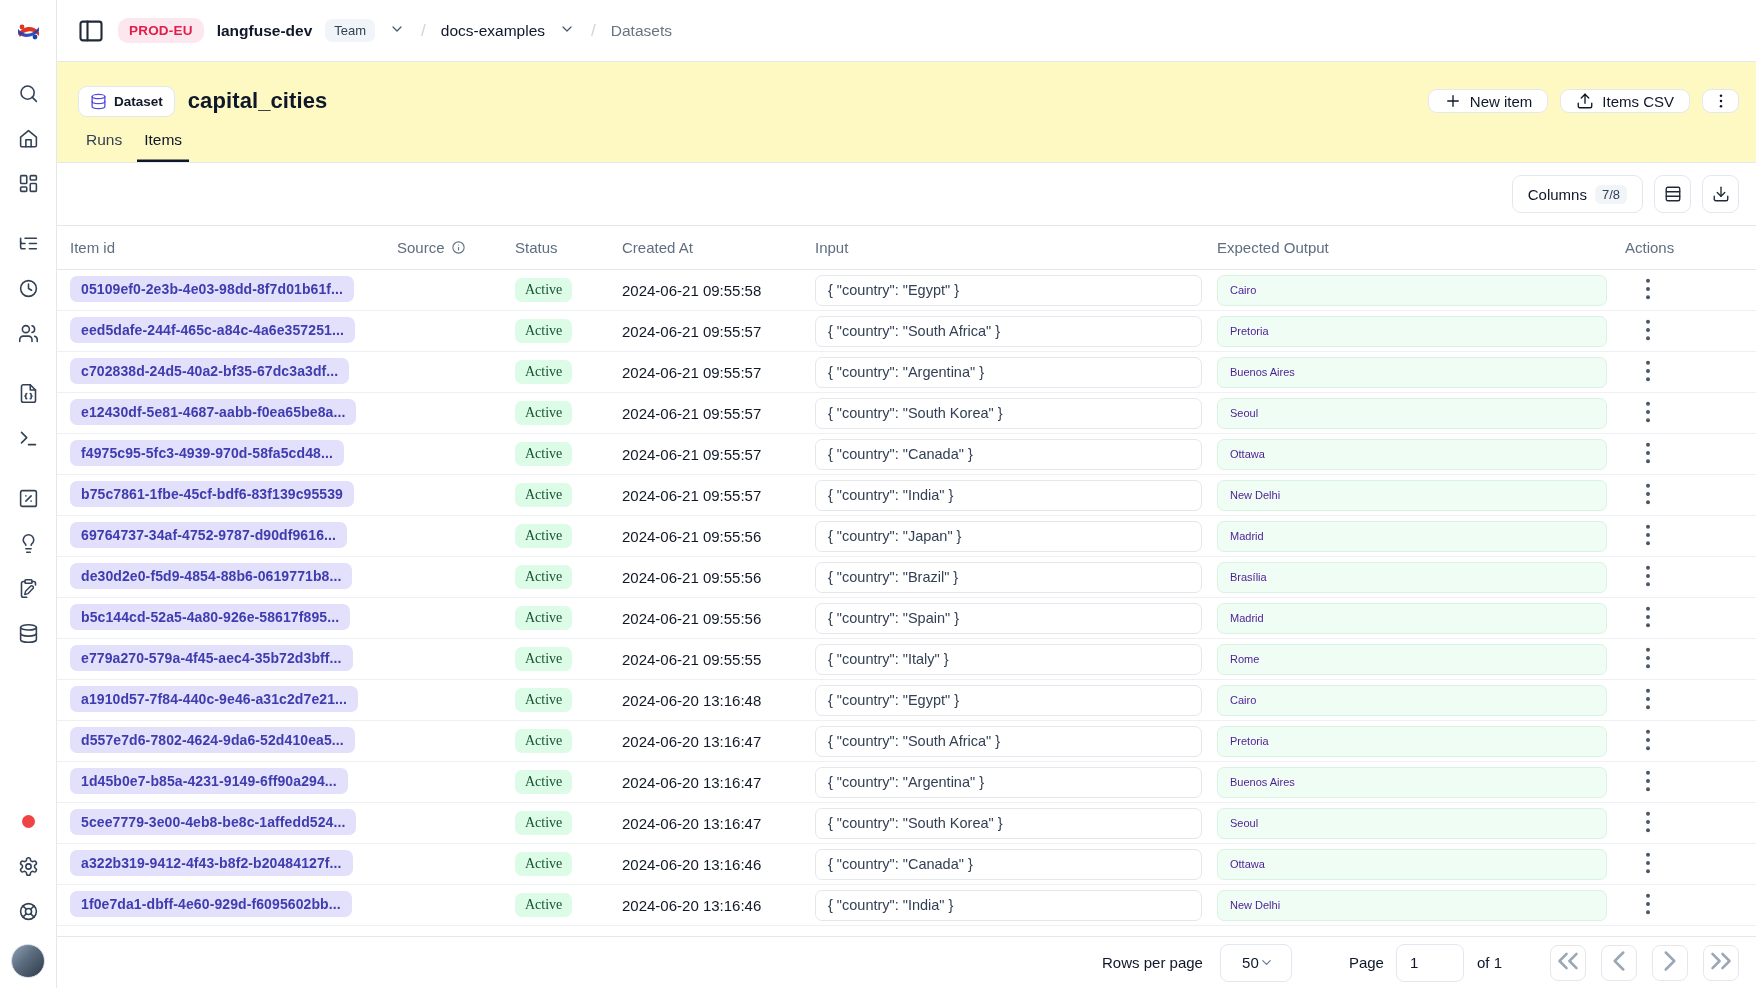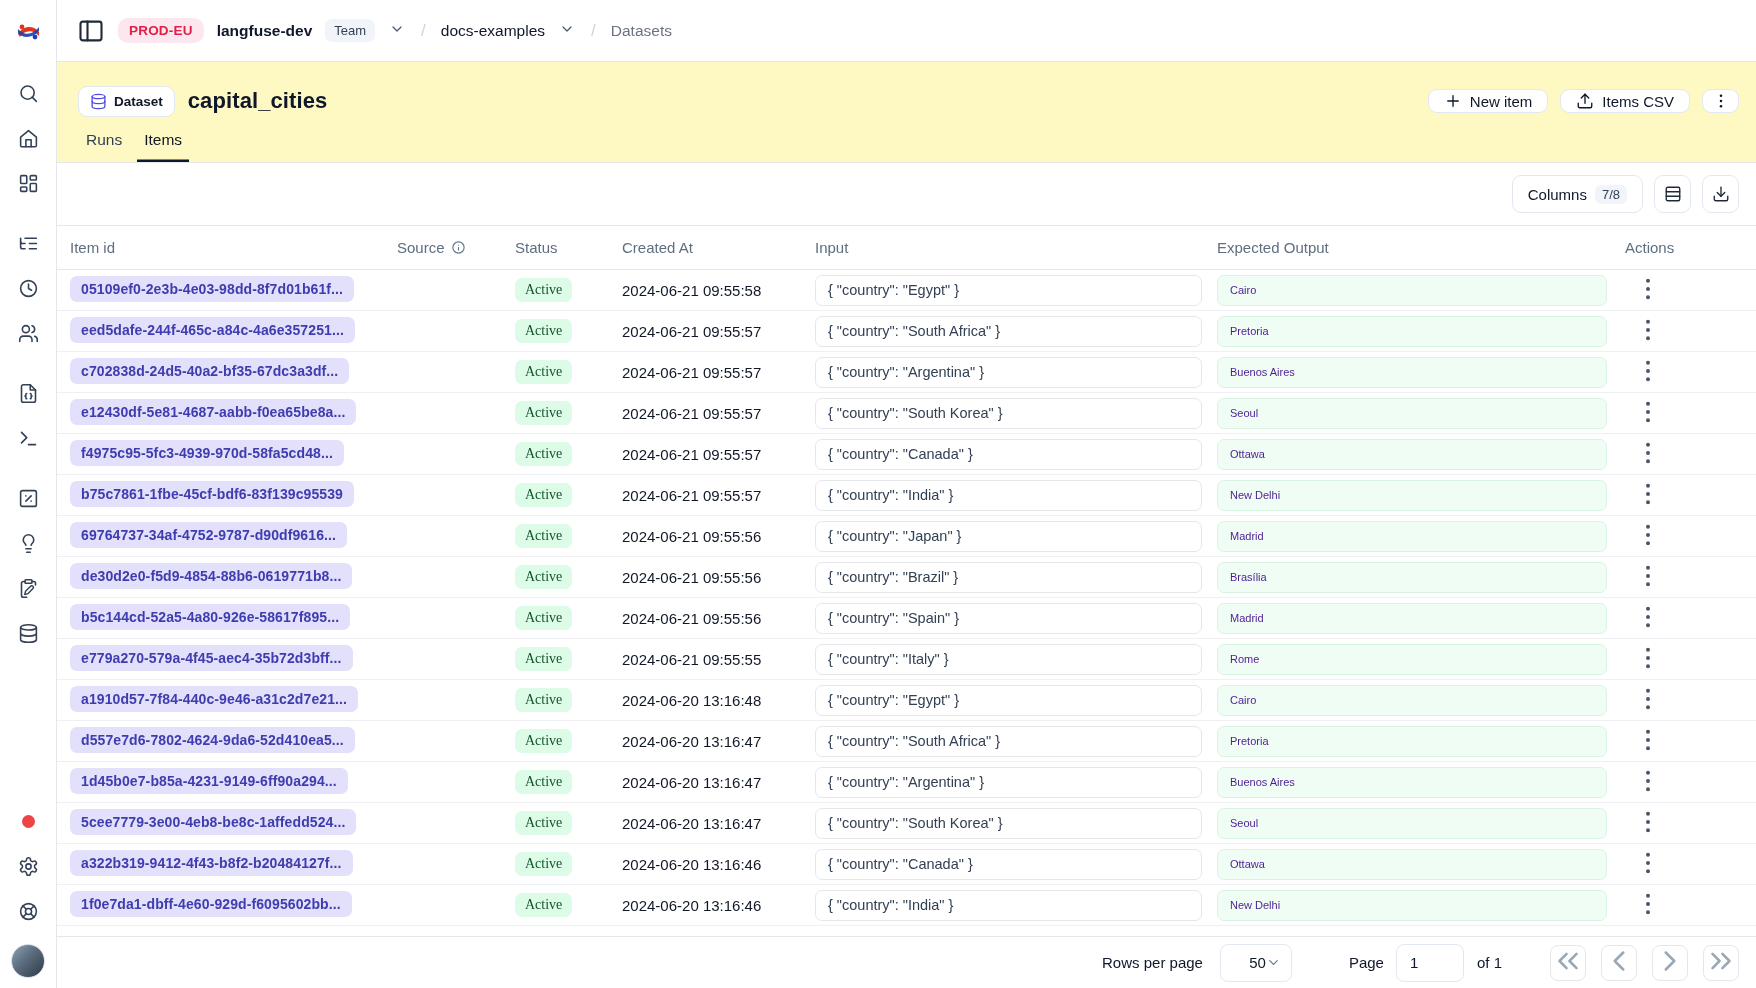--- a/index.html
+++ b/index.html
@@ -83,21 +83,21 @@
               background:#fff; padding:0 12px; font-size:14.5px; color:#334155; overflow:hidden; white-space:nowrap; cursor:pointer; }
   .expectedbox { width:calc(100% - 18px); height:31px; line-height:29px; border:1px solid var(--expected-border,#d9f3e3);
                  border-radius:7px; background:var(--expected-bg,#f0fdf4); padding:0 12px; font-size:11px;
                  color:#4c1d95; overflow:hidden; white-space:nowrap; cursor:pointer; }
   .kebab-btn { background:none; border:none; color:#475569; width:28px; height:28px; cursor:pointer; margin-left:9px; }
   .kebab-btn svg { width:19px; height:19px; }
   
   .pagination { margin-top:auto; flex:0 0 52px; border-top:1px solid #e5e7eb; display:flex; align-items:center;
                 justify-content:flex-end; padding:0 17px; gap:0; background:#fff; }
   .rpp-label { font-size:15px; }
-  .select-box { display:inline-flex; align-items:center; justify-content:flex-end; width:72px; height:38px;
+  .select-box { display:inline-flex; align-items:center; justify-content:center; width:72px; height:38px;
                 border:1px solid #e2e8f0; border-radius:8px; padding:0 10px 0 14px; margin-left:17px; cursor:pointer;
                 background:#fff; font-size:15px; }
   .select-box .ic { width:15px; height:15px; color:#64748b; display:inline-flex; }
   .select-box svg { width:15px; height:15px; }
   .page-label { font-size:15px; margin-left:57px; }
   .page-input { width:68px; height:38px; border:1px solid #e2e8f0; border-radius:8px; margin-left:12px;
                 padding:0 13px; font-size:15px; font-family:inherit; color:#0f172a; outline:none; }
   .of-label { font-size:15px; margin-left:13px; }
   .pager { display:flex; gap:15px; margin-left:48px; }
   .pager-btn { width:36px; height:36px; border:1px solid #e5e7eb; border-radius:8px; background:#fff;

